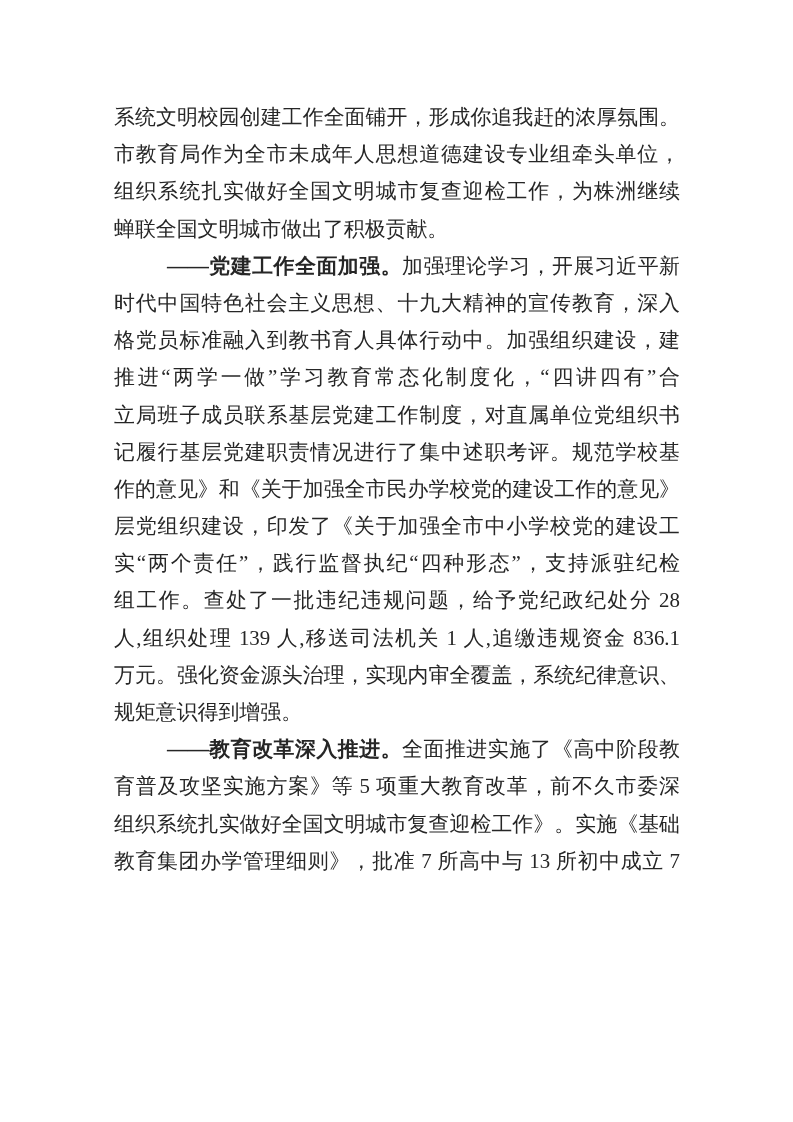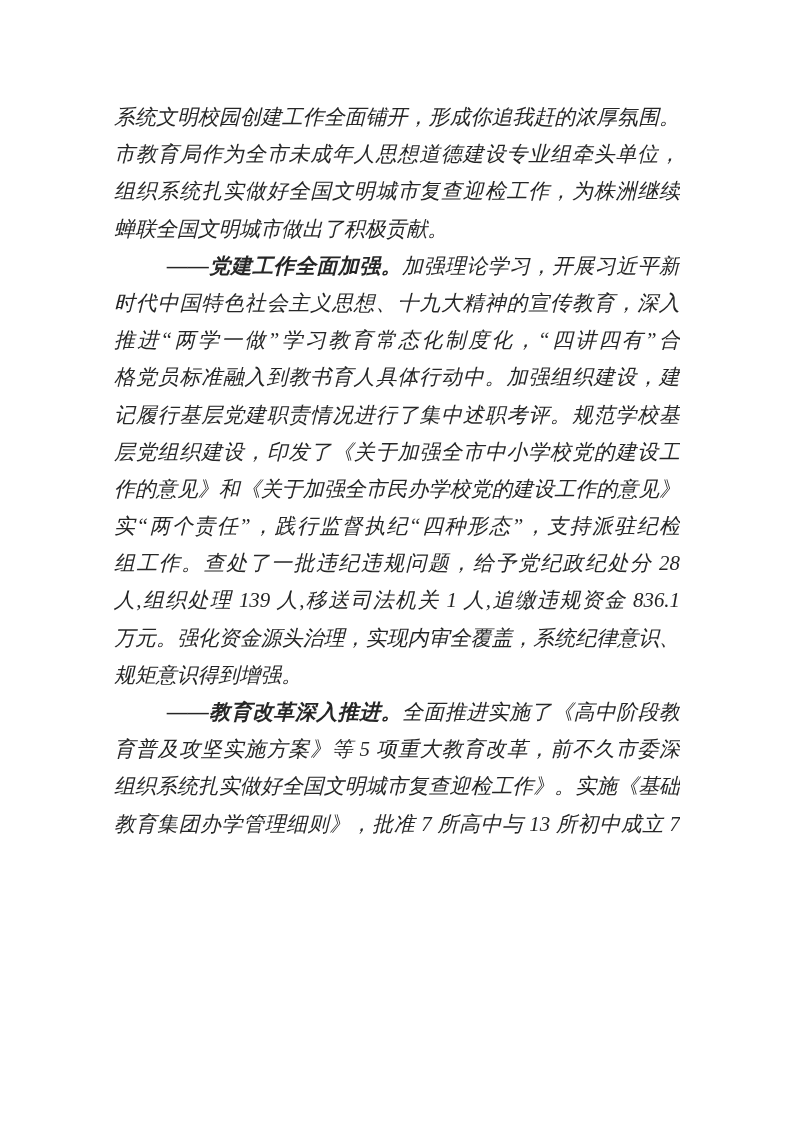--- a/index.html
+++ b/index.html
@@ -8,21 +8,20 @@
     padding: 0;
     background: #ffffff;
   }
   .page {
     position: relative;
     width: 793px;
     height: 1122px;
     background: #ffffff;
     overflow: hidden;
     font-family: "Liberation Serif", "DejaVu Serif", serif;
-    font-style: italic;
   }
   .doc-body {
     position: absolute;
     left: 114px;
     top: 99px;
     width: 566px;
   }
   .para {
     margin: 0;
     padding: 0;
@@ -56,25 +55,26 @@
   <div class="doc-body" id="doc-body">
       <div class="para">
         <div class="line"><span class="seg">系统文明校园创建工作全面铺开，形成你追我赶的浓厚氛围。</span></div>
         <div class="line"><span class="seg">市教育局作为全市未成年人思想道德建设专业组牵头单位，</span></div>
         <div class="line"><span class="seg">组织系统扎实做好全国文明城市复查迎检工作，为株洲继续</span></div>
         <div class="line no-just"><span class="seg">蝉联全国文明城市做出了积极贡献。</span></div>
       </div>
       <div class="para">
         <div class="line indent"><span class="seg bold">——党建工作全面加强。</span><span class="seg">加强理论学习，开展习近平新</span></div>
         <div class="line"><span class="seg">时代中国特色社会主义思想、十九大精神的宣传教育，深入</span></div>
+        <div class="line"><span class="seg">格党员标准融入到教书育人具体行动中。加强组织建设，建</span></div>
         <div class="line"><span class="seg">推进“两学一做”学习教育常态化制度化，“四讲四有”合</span></div>
-        <div class="line"><span class="seg">格党员标准融入到教书育人具体行动中。加强组织建设，建</span></div>
+        <div class="line"><span class="seg">立局班子成员联系基层党建工作制度，对直属单位党组织书</span></div>
         <div class="line"><span class="seg">记履行基层党建职责情况进行了集中述职考评。规范学校基</span></div>
+        <div class="line"><span class="seg">作的意见》和《关于加强全市民办学校党的建设工作的意见》</span></div>
         <div class="line"><span class="seg">层党组织建设，印发了《关于加强全市中小学校党的建设工</span></div>
-        <div class="line"><span class="seg">作的意见》和《关于加强全市民办学校党的建设工作的意见》</span></div>
         <div class="line"><span class="seg">实“两个责任”，践行监督执纪“四种形态”，支持派驻纪检</span></div>
         <div class="line"><span class="seg">组工作。查处了一批违纪违规问题，给予党纪政纪处分 28</span></div>
         <div class="line"><span class="seg">人,组织处理 139 人,移送司法机关 1 人,追缴违规资金 836.1</span></div>
         <div class="line"><span class="seg">万元。强化资金源头治理，实现内审全覆盖，系统纪律意识、</span></div>
         <div class="line no-just"><span class="seg">规矩意识得到增强。</span></div>
       </div>
       <div class="para">
         <div class="line indent"><span class="seg bold">——教育改革深入推进。</span><span class="seg">全面推进实施了《高中阶段教</span></div>
         <div class="line"><span class="seg">育普及攻坚实施方案》等 5 项重大教育改革，前不久市委深</span></div>
         <div class="line"><span class="seg">组织系统扎实做好全国文明城市复查迎检工作》。实施《基础</span></div>

